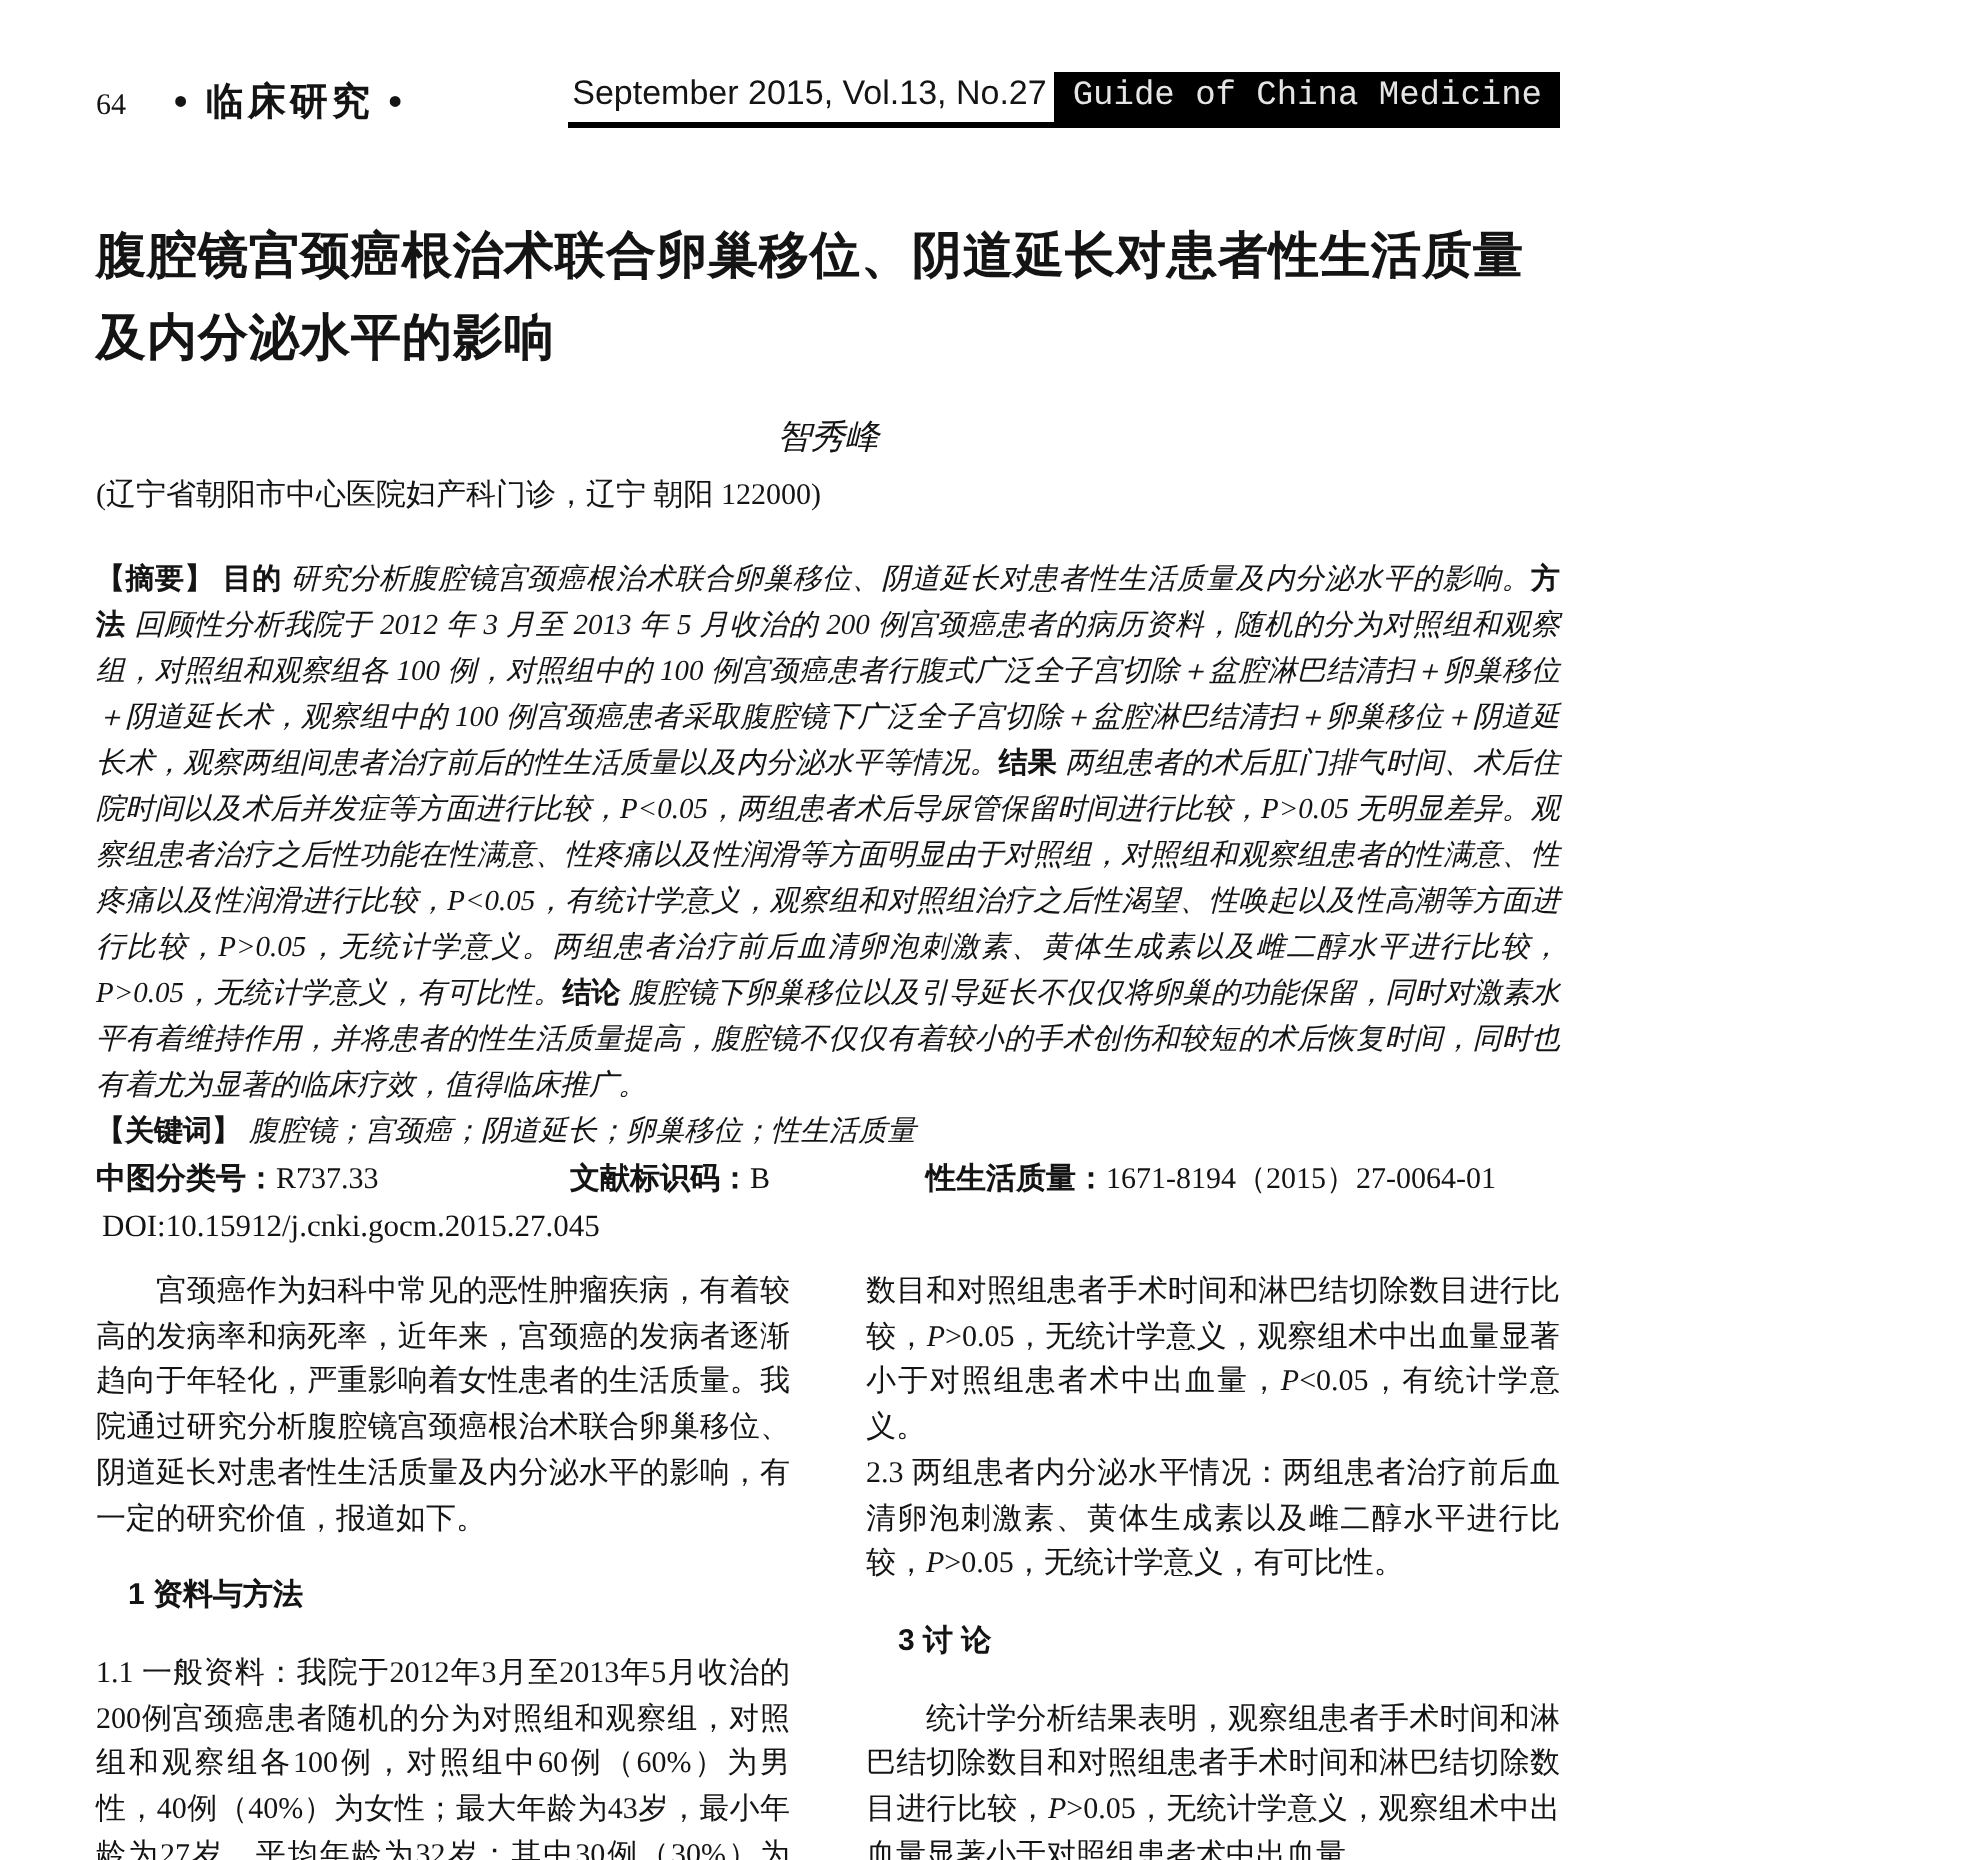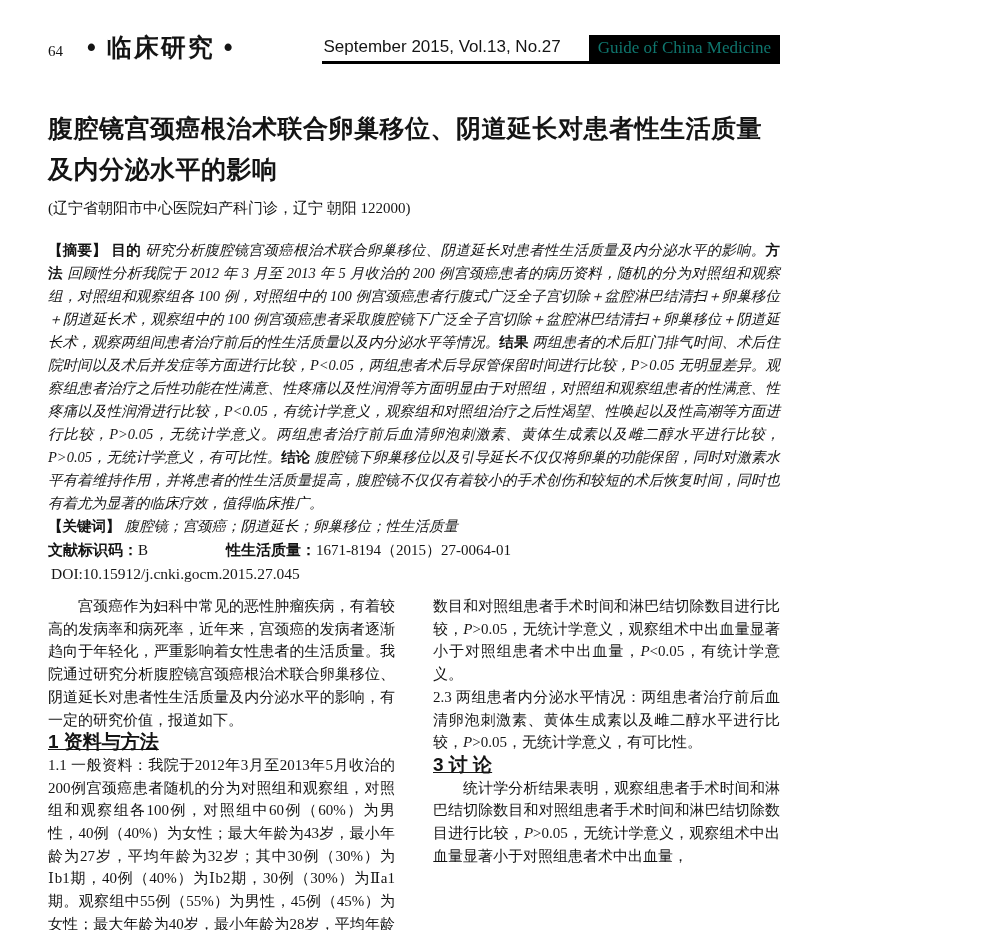--- a/index.html
+++ b/index.html
@@ -5,24 +5,24 @@
   html,body{margin:0;padding:0;}
   body{
     width:988px;height:930px;overflow:hidden;background:#ffffff;color:#141414;
     font-family:"Liberation Serif","DejaVu Serif",serif;
   }
   .page{box-sizing:border-box;width:838px;height:930px;padding:34px 58px 0 48px;background:#fff;}
   
   .hdr{display:flex;justify-content:space-between;align-items:flex-end;height:30px;}
   .hdr-left{display:flex;align-items:baseline;gap:24px;}
   .pg-num{font-size:15px;}
-  .sec-label{font-family:"Liberation Sans","DejaVu Sans",sans-serif;font-weight:700;font-size:25px;letter-spacing:2px;}
+  .sec-label{font-family:"Liberation Sans","DejaVu Sans",sans-serif;font-weight:700;font-size:19px;letter-spacing:2px;}
   .hdr-right{display:flex;align-items:flex-end;}
-  .issue{font-family:"Liberation Sans","DejaVu Sans",sans-serif;font-size:17px;border-bottom:3px solid #000;padding:0 28px 4px 2px;}
-  .badge{background:#000;color:#0f766e;font-family:Liberation Serif, serif;font-size:17px;padding:3px 9px 6px 9px;}
+  .issue{font-family:"Liberation Sans","DejaVu Sans",sans-serif;font-size:17px;border-bottom:3px solid #000;padding:0 4px 4px 2px;}
+  .badge{background:#000;color:#e5e5e5;font-family:Liberation Mono, monospace;font-size:17px;padding:3px 9px 6px 9px;}
   
   .title{max-width:862px;margin:44px auto 0 auto;text-align:left;
     font-family:"Liberation Sans","DejaVu Sans",sans-serif;font-weight:700;
     font-size:25px;line-height:41px;letter-spacing:.5px;}
   .author{margin-top:18px;text-align:center;font-size:17px;font-style:italic;line-height:22px;}
   .affil{margin-top:8px;text-align:left;font-size:15px;line-height:21px;}
   
   .abstract{margin:20px 0 0 0;font-size:14.5px;line-height:23px;text-align:justify;font-style:italic;}
   .keywords{margin:0;font-size:14.5px;line-height:23px;font-style:italic;}
   .seg-b{font-style:normal;font-weight:700;font-family:Liberation Sans, sans-serif;}
@@ -31,47 +31,49 @@
   .meta{display:flex;margin:0;font-size:15px;line-height:23px;}
   .meta .lbl{font-weight:700;font-family:"Liberation Sans","DejaVu Sans",sans-serif;}
   .meta-item-1{width:237px;}
   .meta-item-2{width:178px;}
   .doi{font-size:15.5px;line-height:23px;padding-left:3px;}
   
   .columns{display:flex;gap:38px;margin-top:10px;}
   .col{flex:1;font-size:15px;line-height:22.7px;text-align:justify;}
   .para{margin:0;}
   .indent{text-indent:2em;}
-  .sec-h{margin:0;font-size:19px;line-height:22.7px;font-weight:700;
-    font-family:"Liberation Sans","DejaVu Sans",sans-serif;text-decoration:underline;}
+  .sec-h{margin:16px;font-size:15px;line-height:22.7px;font-weight:700;
+    font-family:"Liberation Sans","DejaVu Sans",sans-serif;}
 </style>
 </head>
 <body>
 
 <div class="page">
 
   <header class="hdr">
     <div class="hdr-left">
       <span class="pg-num">64</span>
       <span class="sec-label">• 临床研究 •</span>
     </div>
     <div class="hdr-right">
       <span class="issue">September 2015, Vol.13, No.27</span>
       <span class="badge">Guide of China Medicine</span>
     </div>
   </header>
 
   <h1 class="title">腹腔镜宫颈癌根治术联合卵巢移位、阴道延长对患者性生活质量及内分泌水平的影响</h1>
 
+  <div class="author">智秀峰</div>
   <div class="affil">(辽宁省朝阳市中心医院妇产科门诊，辽宁 朝阳 122000)</div>
 
   <p class="abstract"><span class="seg-b">【摘要】 </span><span class="seg-b">目的 </span><span> 研究分析腹腔镜宫颈癌根治术联合卵巢移位、阴道延长对患者性生活质量及内分泌水平的影响。</span><span class="seg-b">方法 </span><span> 回顾性分析我院于 2012 年 3 月至 2013 年 5 月收治的 200 例宫颈癌患者的病历资料，随机的分为对照组和观察组，对照组和观察组各 100 例，对照组中的 100 例宫颈癌患者行腹式广泛全子宫切除＋盆腔淋巴结清扫＋卵巢移位＋阴道延长术，观察组中的 100 例宫颈癌患者采取腹腔镜下广泛全子宫切除＋盆腔淋巴结清扫＋卵巢移位＋阴道延长术，观察两组间患者治疗前后的性生活质量以及内分泌水平等情况。</span><span class="seg-b">结果 </span><span> 两组患者的术后肛门排气时间、术后住院时间以及术后并发症等方面进行比较，</span><span class="seg-i">P</span><span>&lt;0.05，两组患者术后导尿管保留时间进行比较，</span><span class="seg-i">P</span><span>&gt;0.05 无明显差异。观察组患者治疗之后性功能在性满意、性疼痛以及性润滑等方面明显由于对照组，对照组和观察组患者的性满意、性疼痛以及性润滑进行比较，</span><span class="seg-i">P</span><span>&lt;0.05，有统计学意义，观察组和对照组治疗之后性渴望、性唤起以及性高潮等方面进行比较，</span><span class="seg-i">P</span><span>&gt;0.05，无统计学意义。两组患者治疗前后血清卵泡刺激素、黄体生成素以及雌二醇水平进行比较，</span><span class="seg-i">P</span><span>&gt;0.05，无统计学意义，有可比性。</span><span class="seg-b">结论 </span><span> 腹腔镜下卵巢移位以及引导延长不仅仅将卵巢的功能保留，同时对激素水平有着维持作用，并将患者的性生活质量提高，腹腔镜不仅仅有着较小的手术创伤和较短的术后恢复时间，同时也有着尤为显著的临床疗效，值得临床推广。</span></p>
   <p class="keywords"><span class="seg-b">【关键词】 </span><span>腹腔镜；宫颈癌；阴道延长；卵巢移位；性生活质量</span></p>
 
   <div class="meta">
+    <span class="meta-item-1"><span class="lbl">中图分类号：</span><span>R737.33</span></span>
     <span class="meta-item-2"><span class="lbl">文献标识码：</span><span>B</span></span>
     <span class="meta-item-3"><span class="lbl">性生活质量：</span><span>1671-8194（2015）27-0064-01</span></span>
   </div>
   <div class="doi">DOI:10.15912/j.cnki.gocm.2015.27.045</div>
 
   <div class="columns">
     <div class="col">
       <p class="para indent"><span>宫颈癌作为妇科中常见的恶性肿瘤疾病，有着较高的发病率和病死率，近年来，宫颈癌的发病者逐渐趋向于年轻化，严重影响着女性患者的生活质量。我院通过研究分析腹腔镜宫颈癌根治术联合卵巢移位、阴道延长对患者性生活质量及内分泌水平的影响，有一定的研究价值，报道如下。</span></p>
       <h2 class="sec-h">1 资料与方法</h2>
       <p class="para"><span>1.1 一般资料：我院于2012年3月至2013年5月收治的200例宫颈癌患者随机的分为对照组和观察组，对照组和观察组各100例，对照组中60例（60%）为男性，40例（40%）为女性；最大年龄为43岁，最小年龄为27岁，平均年龄为32岁；其中30例（30%）为Ⅰb1期，40例（40%）为Ⅰb2期，30例（30%）为Ⅱa1期。观察组中55例（55%）为男性，45例（45%）为女性；最大年龄为40岁，最小年龄为28岁，平均年龄为31岁；其中35例（35%）为Ⅰb1期，45例（45%）为Ⅰb2期，20例（20%）为Ⅱa1期。两组患者的性别、年龄以及病理分级等进行比较，</span><span class="seg-i">P</span><span>&gt;0.05，无统计学意义，有可比性。</span></p>

